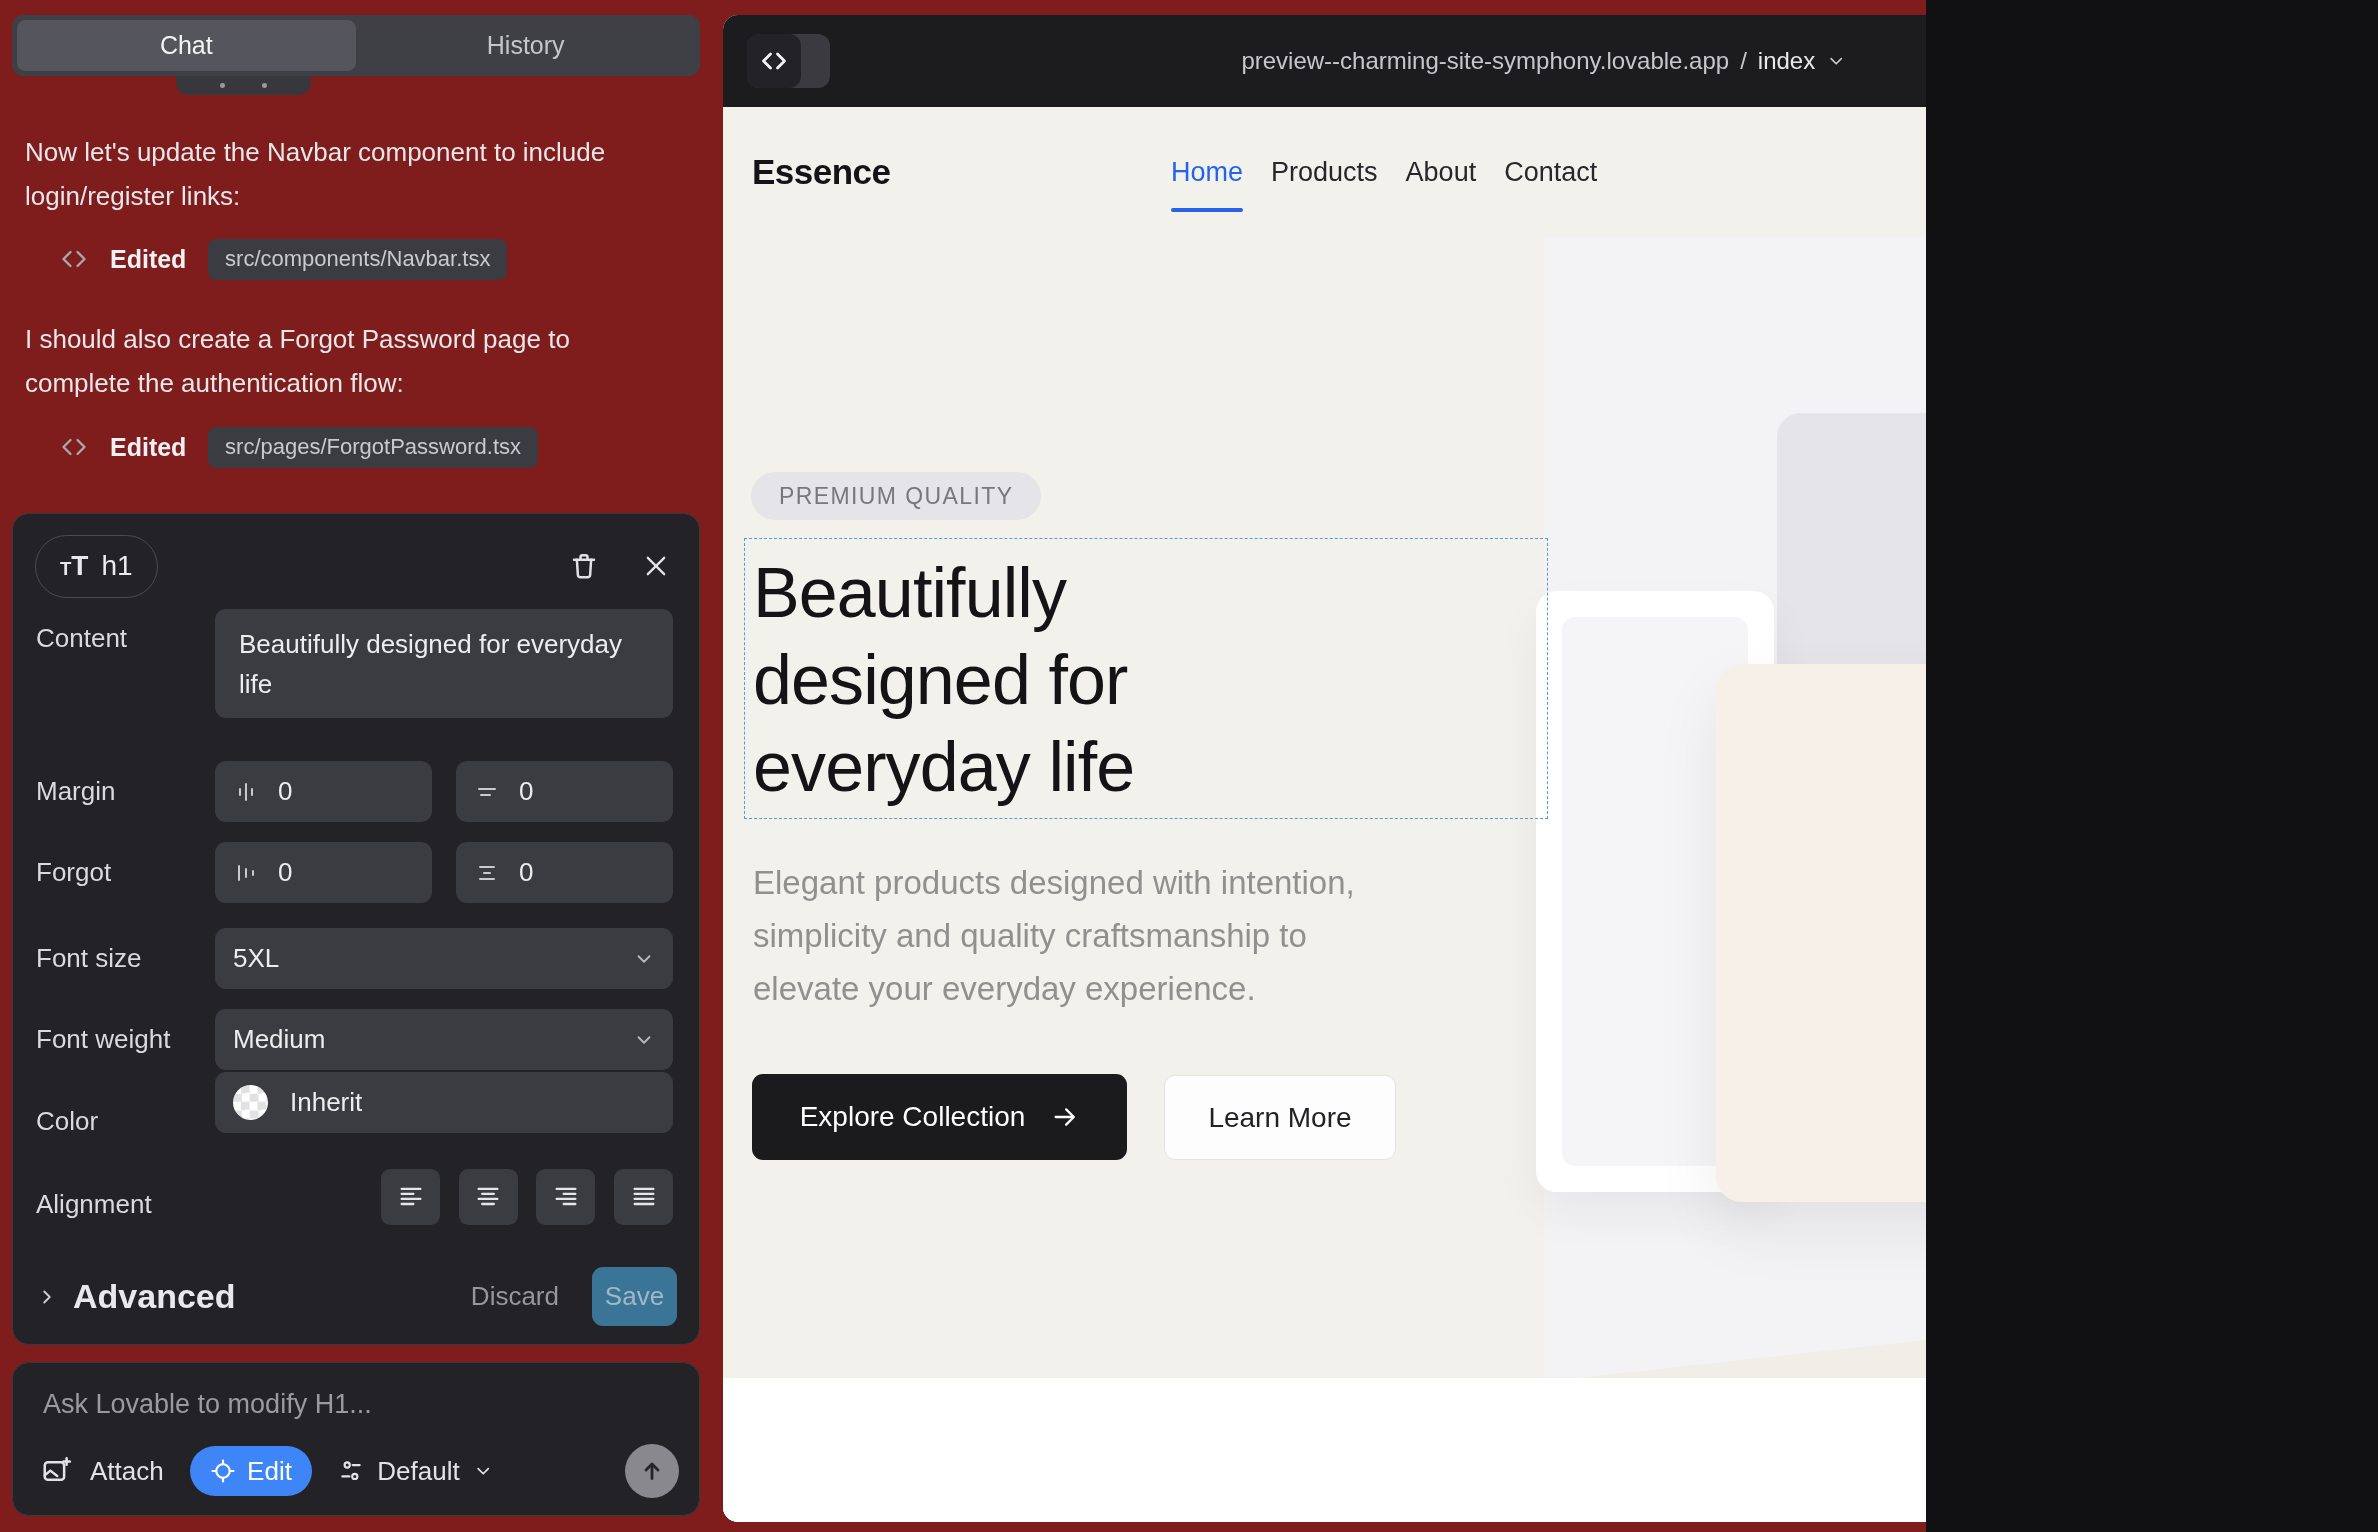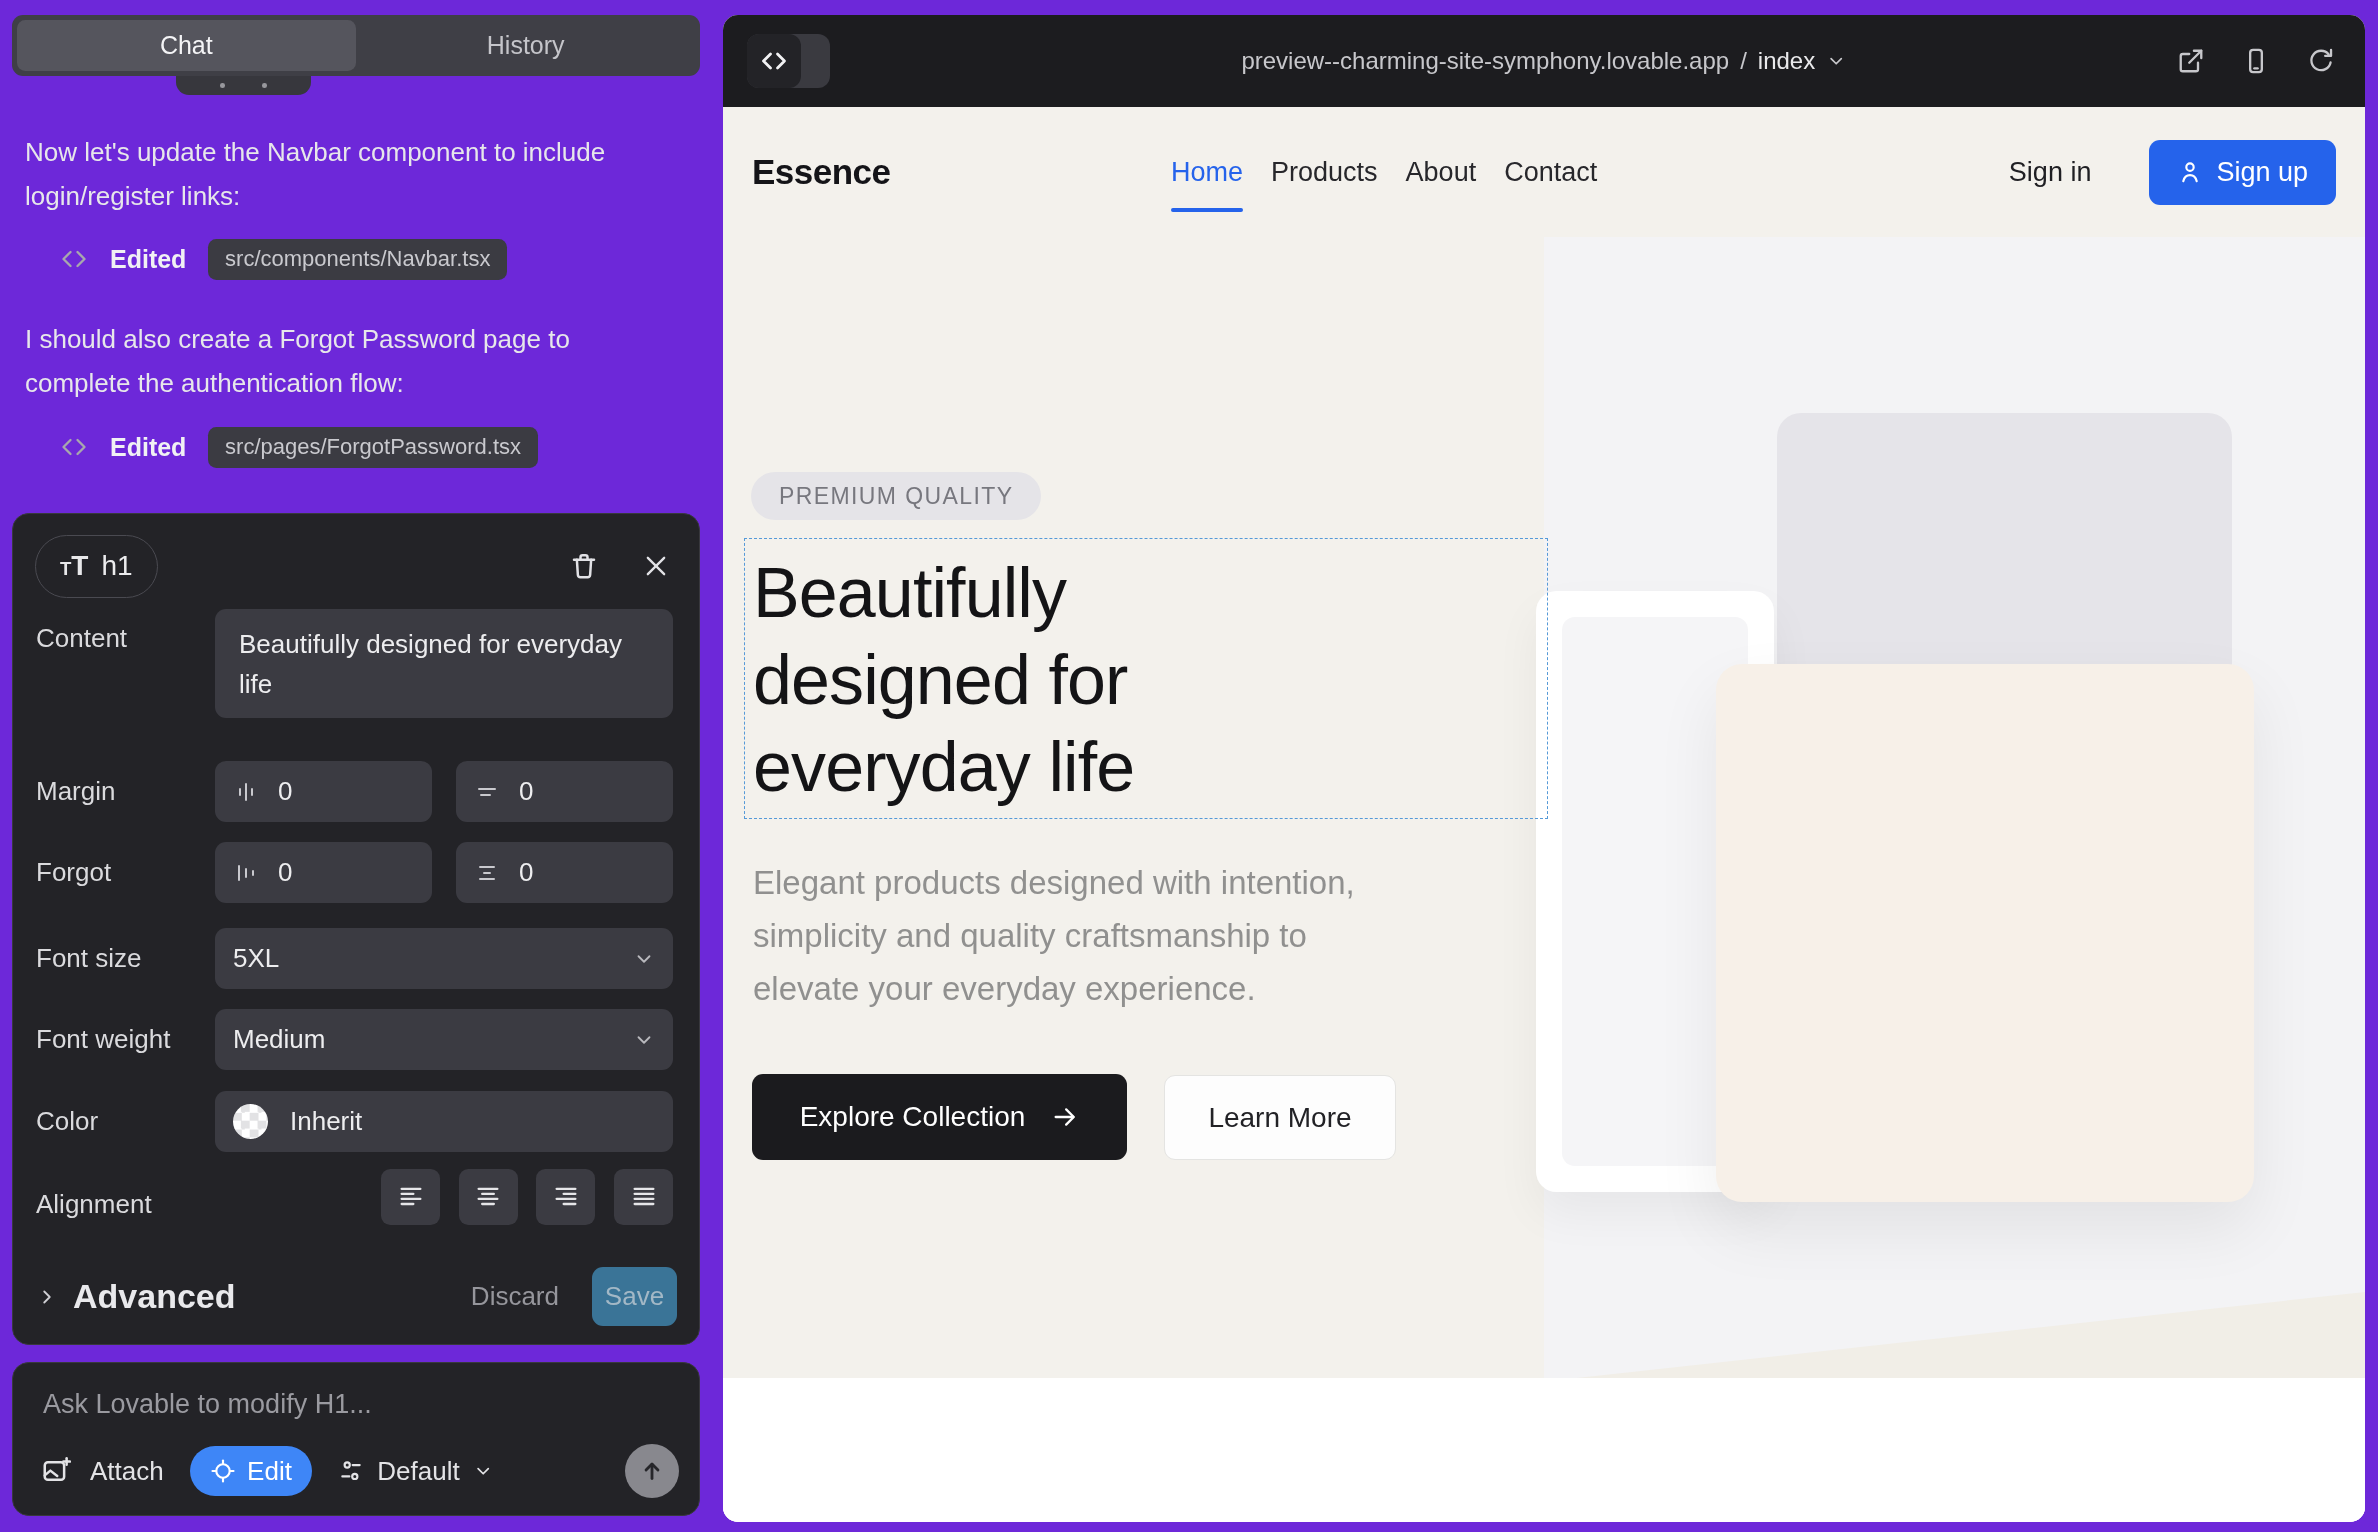--- a/index.html
+++ b/index.html
@@ -1,17 +1,17 @@
 <!DOCTYPE html>
 <html style="font-size:15px"><head>
 <meta charset="utf-8">
 <style>
   html,body{margin:0;padding:0;background:#111114;overflow:hidden;}
   *{box-sizing:border-box;}
-  .root{position:relative;width:2378px;height:1532px;background:#6d28d9;font-family:"Liberation Sans",sans-serif;overflow:hidden;}
+  .root{position:relative;width:1926px;height:1532px;background:#7f1d1d;font-family:"Liberation Sans",sans-serif;overflow:hidden;}
   svg.ic{display:block;fill:none;stroke:currentColor;stroke-width:2;stroke-linecap:round;stroke-linejoin:round;}
 
   
   .tabbar{position:absolute;left:12px;top:15px;width:688px;height:61px;background:#3F3F46;border-radius:11px;display:flex;padding:4.6px;}
   .tab{flex:1;display:flex;align-items:center;justify-content:center;font-size:25px;color:#C5C5CA;border-radius:8.3px;cursor:default;}
   .tab.active{background:#55555D;color:#F4F4F6;font-weight:500;}
   .partial-pill{position:absolute;left:176px;top:76px;width:135px;height:18.6px;background:#37373D;border-radius:0 0 13px 13px;display:flex;align-items:center;justify-content:center;gap:37px;}
   .partial-pill i{width:4.6px;height:4.6px;border-radius:50%;background:#97979C;}
   .msg{position:absolute;left:25px;width:655px;font-size:26px;line-height:44px;color:#E7E7EA;}
   .edited-row{position:absolute;left:60px;display:flex;align-items:center;gap:22px;color:#A8A8AD;}
@@ -196,21 +196,21 @@
 
       <div class="row-label" style="top:510px;">Font weight</div>
       <div class="field select-field" style="top:495px;">
         <span>Medium</span>
         <svg class="ic chev" width="22" height="22" viewBox="0 0 24 24">
             <polyline points="6 9 12 15 18 9"></polyline>
           </svg>
       </div>
 
       <div class="row-label" style="top:592px;">Color</div>
-      <div class="field select-field" style="top:577px;gap:22px;text-align:right;">
+      <div class="field select-field" style="top:558px;gap:22px;text-align:right;">
         <span class="swatch"></span>
         <span>Inherit</span>
       </div>
 
       <div class="row-label" style="top:675px;">Alignment</div>
       <div class="align-group">
         <div class="align-btn">
           <svg class="ic" width="28" height="28" viewBox="0 0 24 24">
               <line x1="4" y1="5" x2="20" y2="5"></line>
               <line x1="4" y1="9.3" x2="14" y2="9.3"></line>

